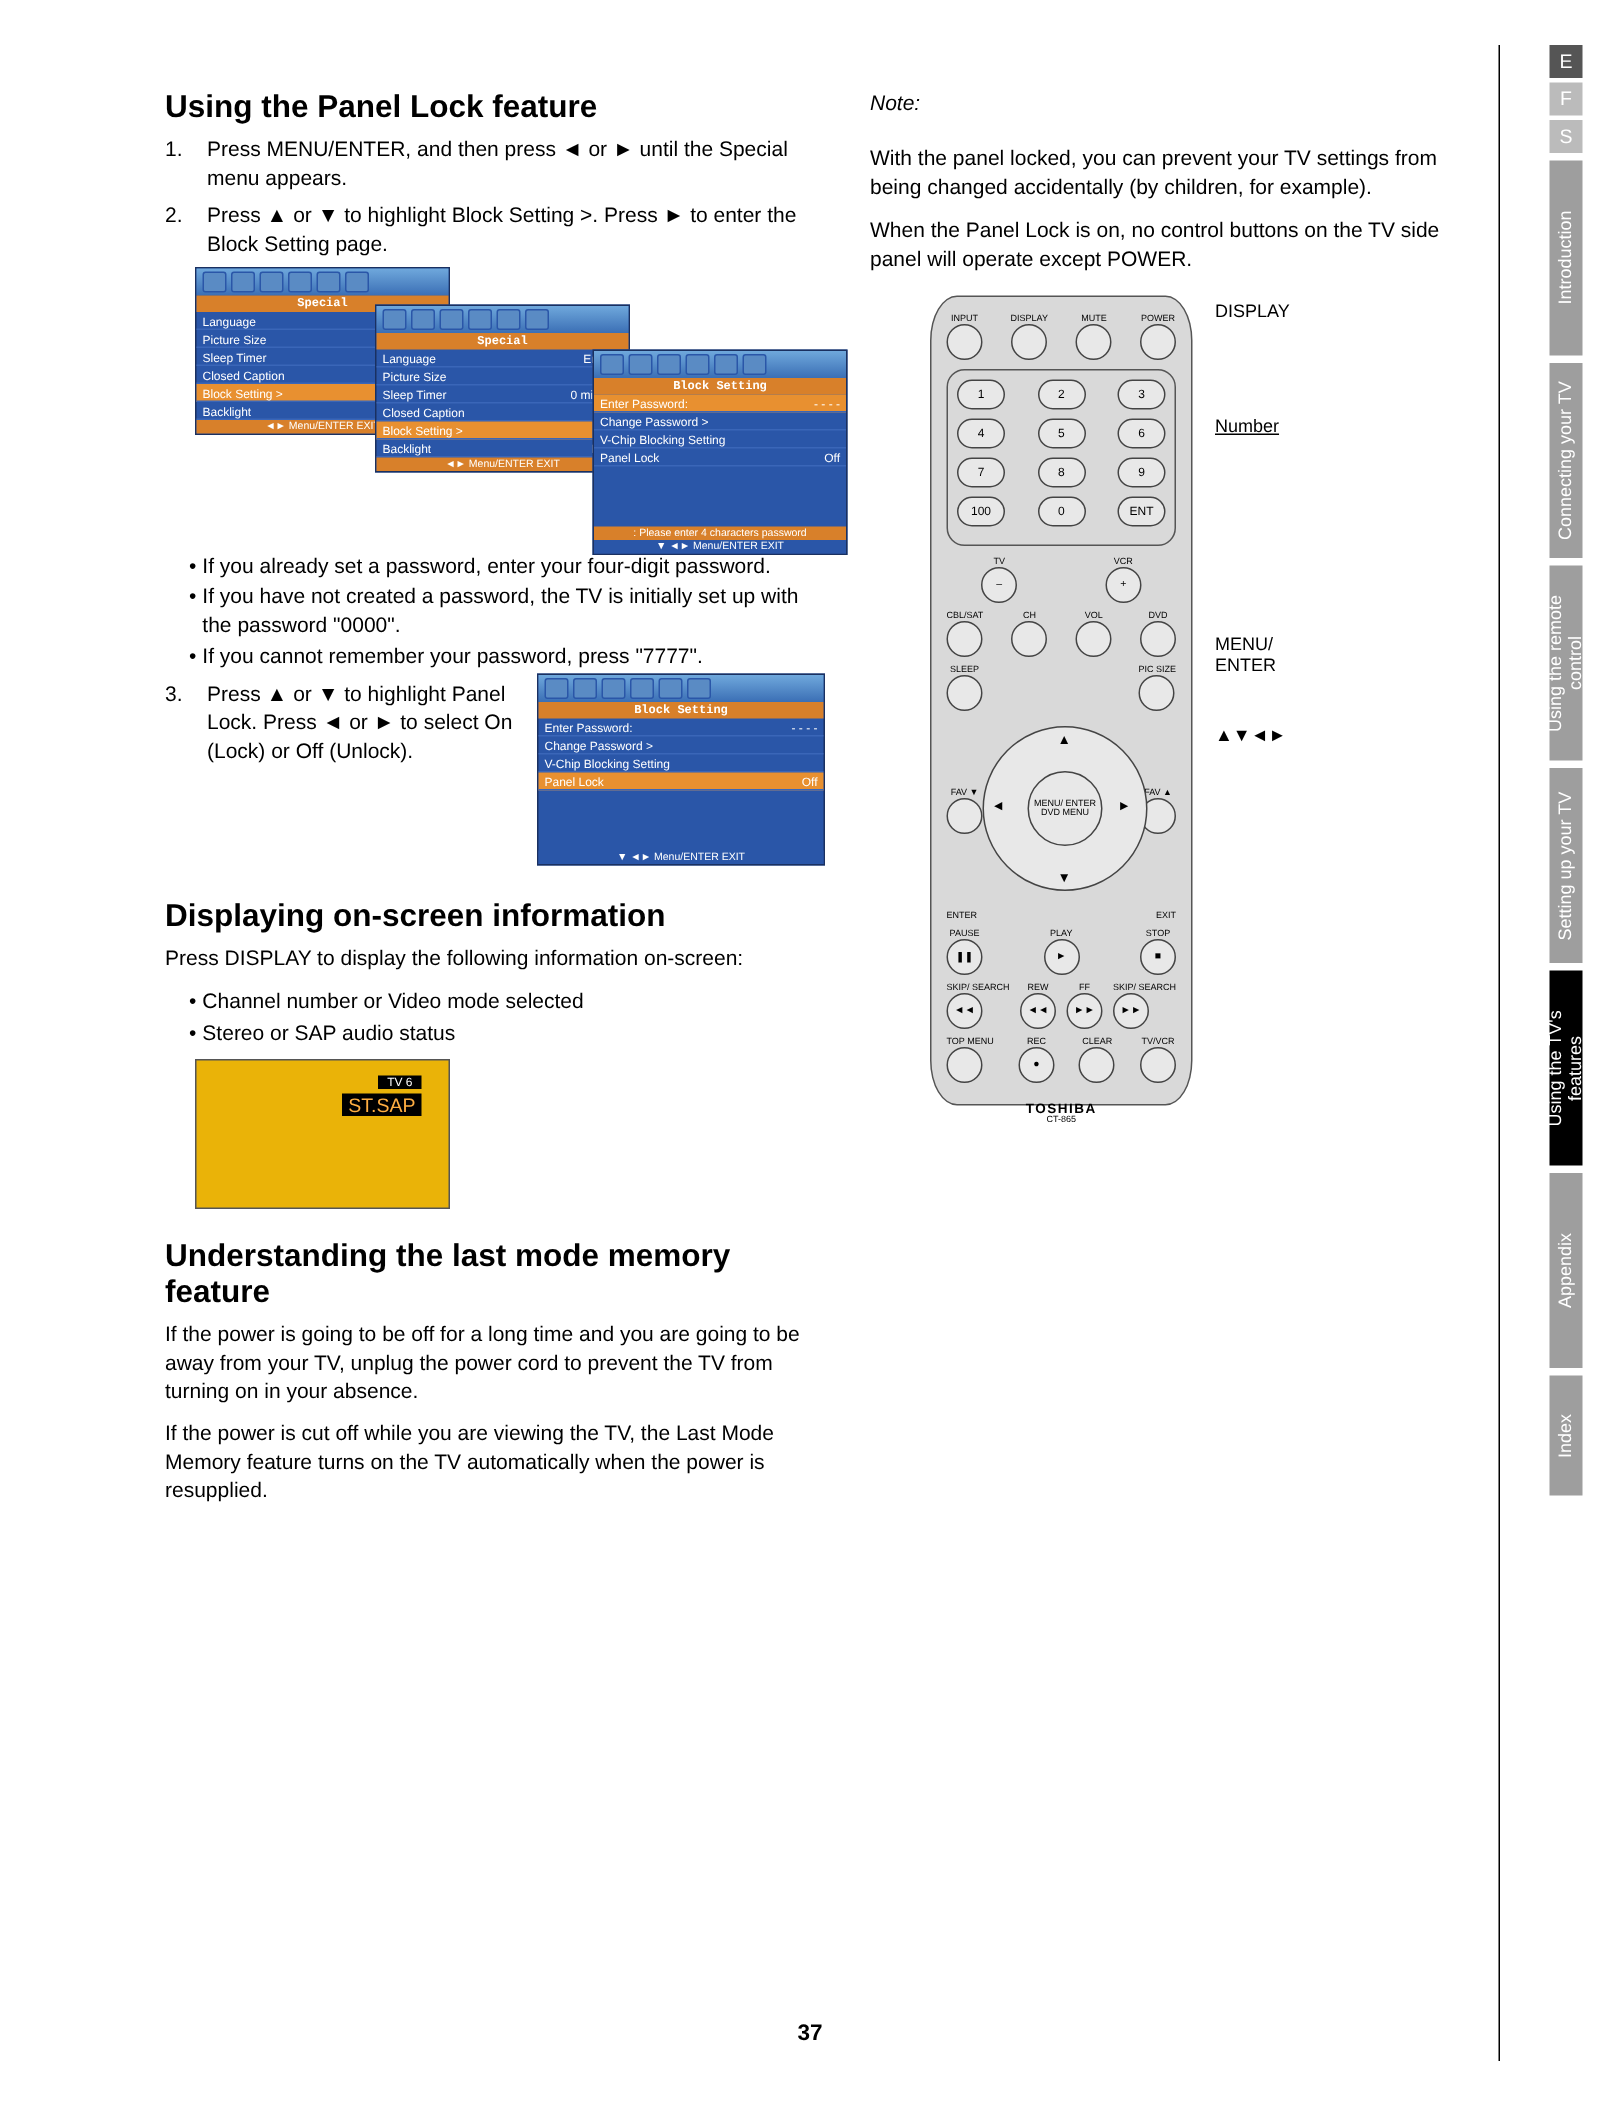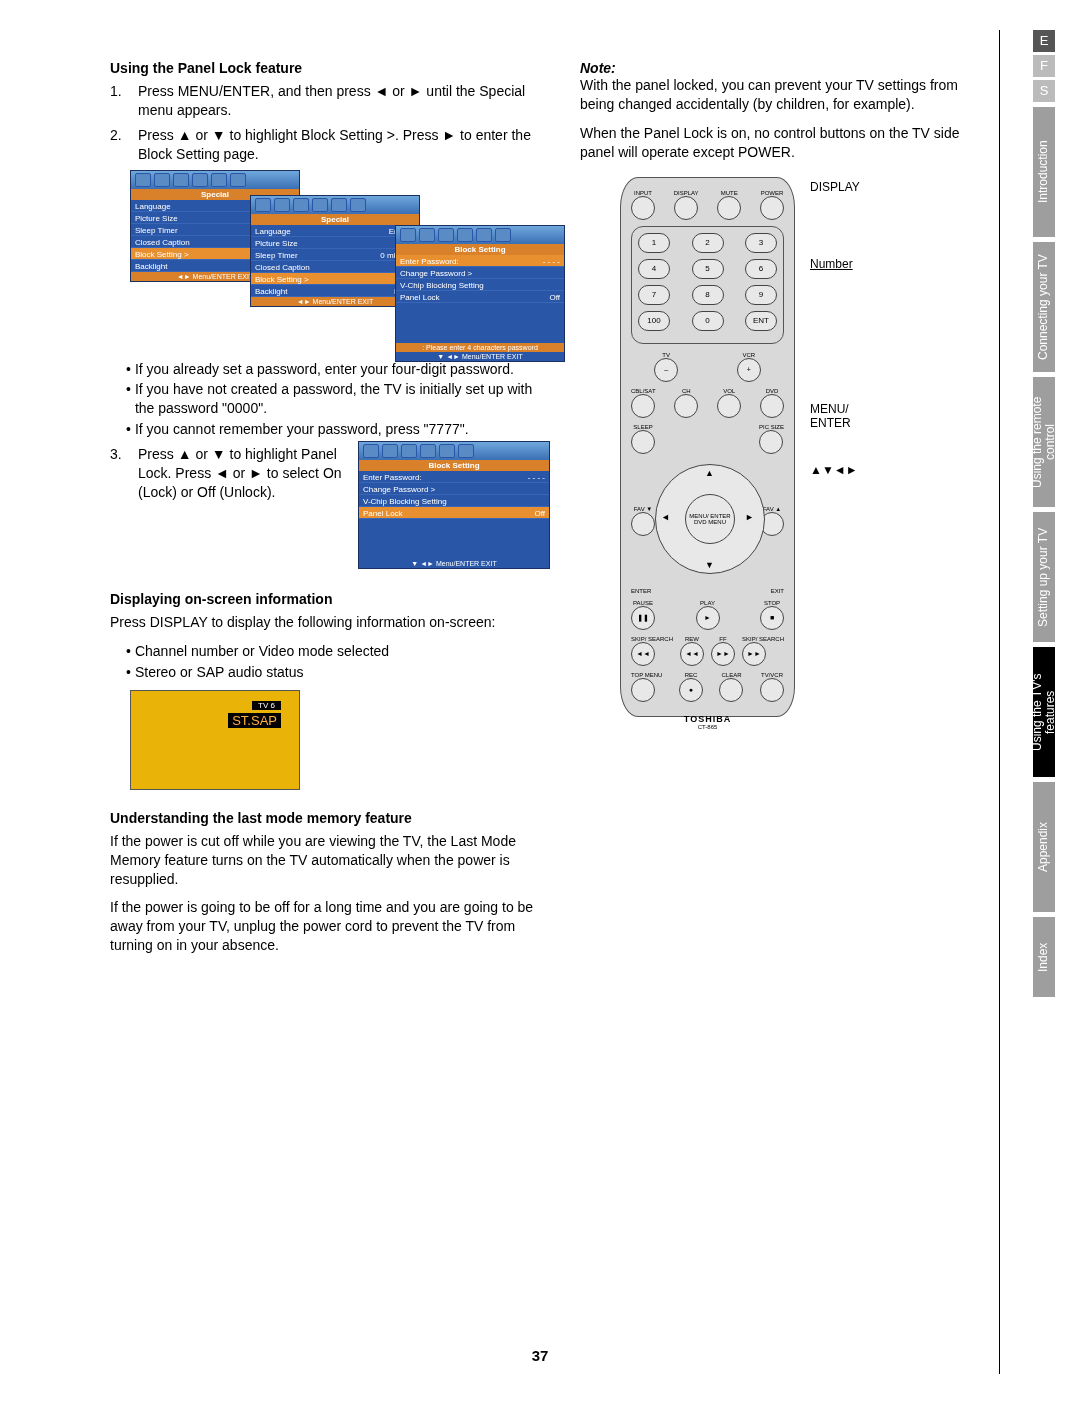--- a/index.html
+++ b/index.html
@@ -9,44 +9,44 @@
     color:#000;
     width:1080px;
     height:1404px;
     position:relative;
     background:#fff;
     padding:60px 40px 40px 110px;
   }
   .cols{display:flex;gap:30px;}
   .col-left{width:440px;}
   .col-right{width:380px;}
-  h2{font-size:14px;font-weight:bold;margin-bottom:6px;}
+  h2{font-size:21px;font-weight:bold;margin-bottom:6px;}
   .ol-item{display:flex;margin-bottom:6px;line-height:1.35;}
   .ol-item .num{width:28px;flex-shrink:0;}
   .ol-item .txt{flex:1;}
   .bul{display:flex;margin:2px 0 2px 16px;line-height:1.35;}
   .bul::before{content:"• ";margin-right:4px;}
-  .note-h{font-style:italic;font-weight:bold;font-size:14px;margin-bottom:0;}
+  .note-h{font-style:italic;font-weight:normal;font-size:14px;margin-bottom:20px;}
   .p{line-height:1.35;margin-bottom:10px;}
   .page-num{position:absolute;bottom:40px;left:50%;transform:translateX(-50%);font-weight:bold;font-size:15px;}
 
   
   .side-tabs{position:absolute;right:25px;top:30px;width:45px;}
   .lang-sq{width:22px;height:22px;background:#555;margin:0 0 3px auto;color:#fff;font-size:13px;text-align:center;line-height:22px;}
   .lang-sq.dim{background:#bbb;color:#fff;}
   .tab{width:22px;height:130px;margin-top:5px;margin-left:auto;background:#9e9e9e;color:#fff;font-size:12px;
        writing-mode:vertical-rl;transform:rotate(180deg);text-align:center;display:flex;align-items:center;justify-content:center;
        padding:8px 0;line-height:1.1;}
   .tab.active{background:#000;}
 
   
   .menu-box{background:#2a56a8;border:1px solid #1a3060;color:#fff;font-size:8px;width:170px;}
   .menu-icons{background:linear-gradient(#6fa8dc,#3b6fb5);height:18px;display:flex;align-items:center;gap:3px;padding:0 4px;}
   .menu-icons span{width:16px;height:14px;background:#5a8bc4;border:1px solid #2a56a8;border-radius:2px;}
-  .menu-title{background:#d8802a;color:#fff;text-align:center;font-weight:bold;padding:1px 0;font-size:8px;}
+  .menu-title{background:#d8802a;color:#fff;text-align:center;font-weight:bold;padding:1px 0;font-size:8px;font-family:Liberation Mono, monospace;}
   .menu-row{display:flex;justify-content:space-between;padding:0 4px;border-bottom:1px solid #3a66b8;height:12px;align-items:flex-end;}
   .menu-row.hl{background:#e89030;color:#fff;}
   .menu-foot{background:#d8802a;text-align:center;padding:1px 0;font-size:7px;}
   .menu-foot2{background:#2a56a8;text-align:center;padding:1px 0;font-size:7px;color:#fff;}
   .menu-pad{height:40px;}
   .menu-group{position:relative;height:180px;margin:6px 0 10px 20px;}
   .mg1{position:absolute;left:0;top:0;}
   .mg2{position:absolute;left:120px;top:25px;}
   .mg3{position:absolute;left:265px;top:55px;}
   .mini-menu{width:192px;margin-left:auto;margin-top:-4px;}
@@ -255,22 +255,22 @@
     <div class="bul">
         <span>Stereo or SAP audio status</span>
       </div>
 
     <div class="osd-box">
       <div class="osd-ch">TV   6</div>
       <div class="osd-sap">ST.SAP</div>
     </div>
 
     <h2>Understanding the last mode memory feature</h2>
+    <div class="p">If the power is going to be off for a long time and you are going to be away from your TV, unplug the power cord to prevent the TV from turning on in your absence.</div>
     <div class="p">If the power is cut off while you are viewing the TV, the Last Mode Memory feature turns on the TV automatically when the power is resupplied.</div>
-    <div class="p">If the power is going to be off for a long time and you are going to be away from your TV, unplug the power cord to prevent the TV from turning on in your absence.</div>
   </div>
 
   <div class="col-right">
     <div class="note-h">Note:</div>
     <div class="p">With the panel locked, you can prevent your TV settings from being changed accidentally (by children, for example).</div>
     <div class="p">When the Panel Lock is on, no control buttons on the TV side panel will operate except POWER.</div>
 
     <div class="remote-wrap">
       <div class="remote">
         <div class="r-row">

